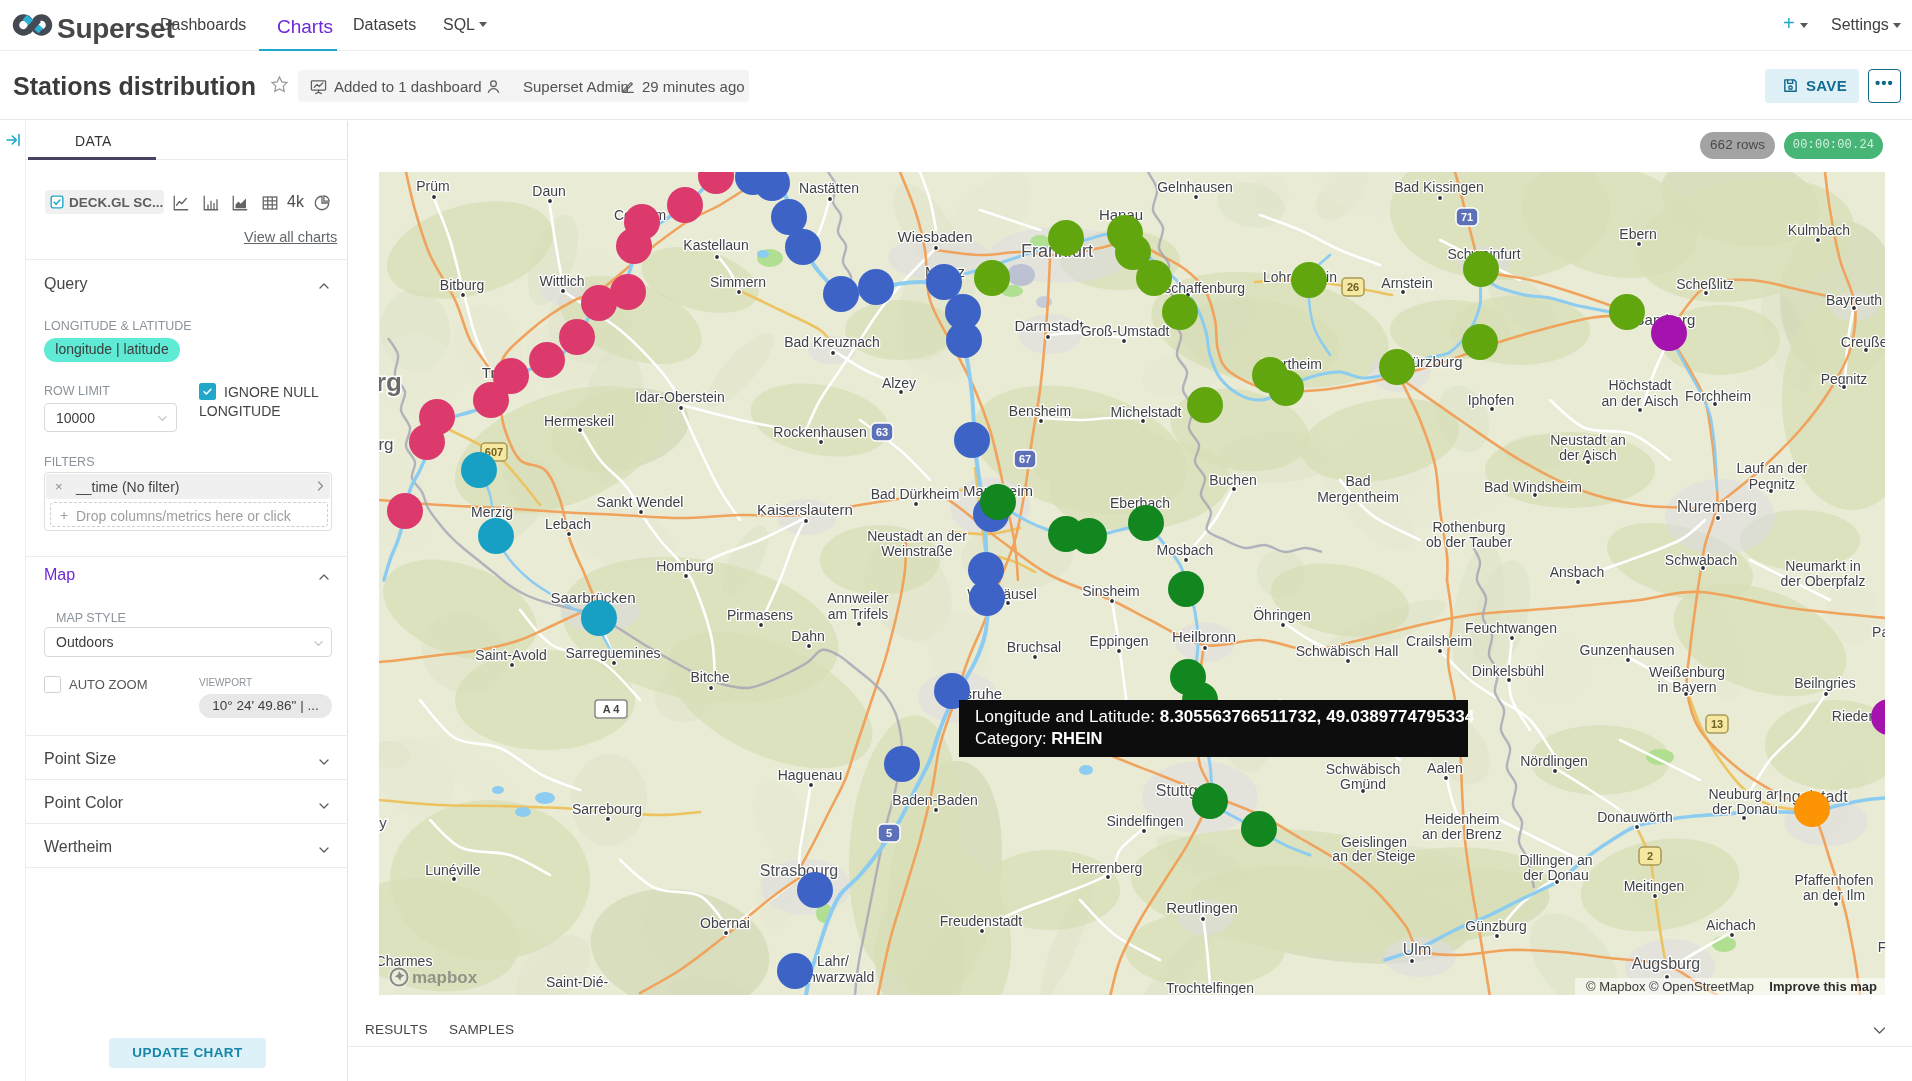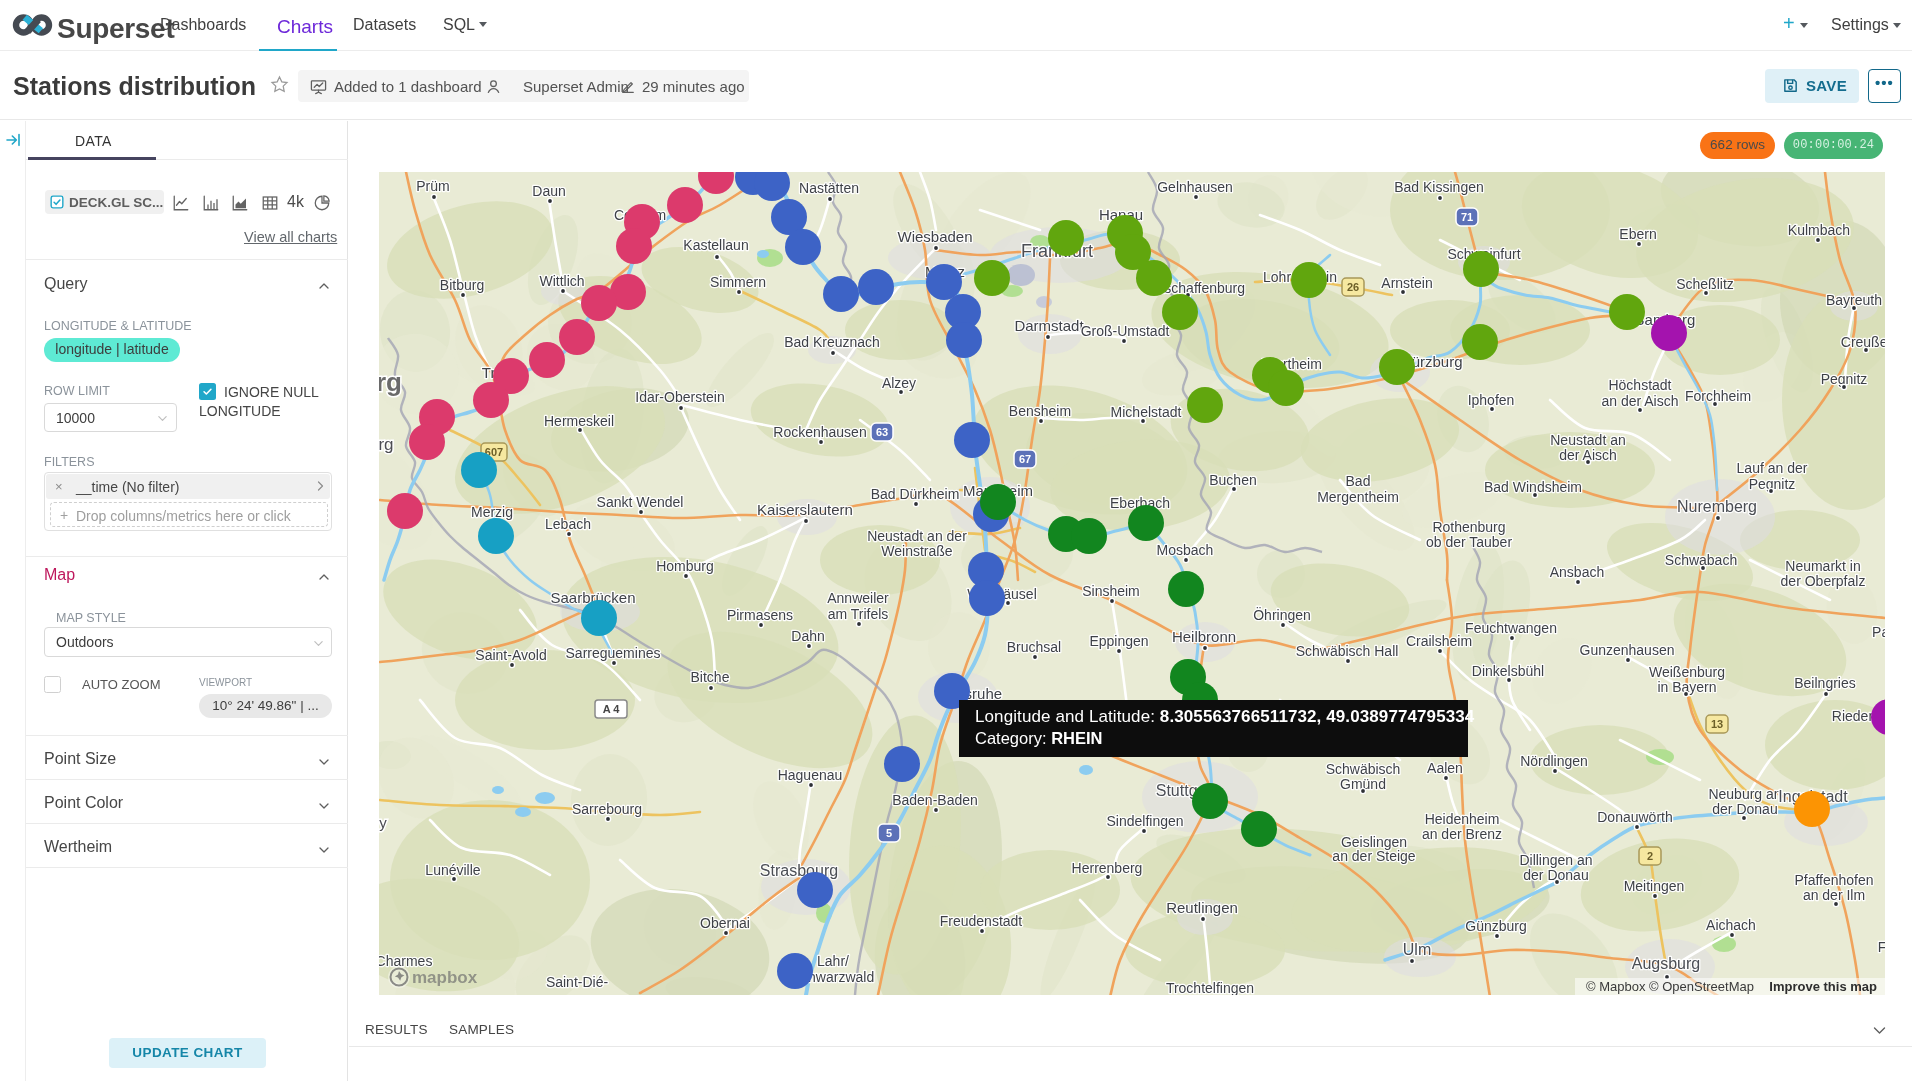--- a/index.html
+++ b/index.html
@@ -119,53 +119,53 @@
 <div class="abs" style="left:46px;top:474px;width:284px;height:25px;background:#f0f0f0;border-radius:3px;"></div>
 <div class="abs" style="left:55px;top:479px;font-size:13px;color:#8c8c8c;">×</div>
 <div class="abs" style="left:76px;top:479px;font-size:14px;color:#454545;">__time (No filter)</div>
 <svg class="abs" style="left:314px;top:480px;" width="12" height="12" viewBox="0 0 24 24" fill="none" stroke="#8c8c8c" stroke-width="2.4">
     <path d="M9 4l8 8-8 8" stroke-linecap="round" stroke-linejoin="round"></path>
   </svg>
 <div class="abs" style="left:50px;top:502px;width:278px;height:25px;border:1px dashed #cfcfcf;border-radius:4px;"></div>
 <div class="abs" style="left:60px;top:507px;font-size:14px;color:#a0a0a0;">+</div>
 <div class="abs" style="left:76px;top:508px;font-size:14px;color:#9e9e9e;">Drop columns/metrics here or click</div>
 <div class="abs" style="left:26px;top:556px;width:322px;height:1px;background:#ebebeb;"></div>
-<div class="abs" style="left:44px;top:566px;font-size:16px;color:#be185d;">Map</div>
+<div class="abs" style="left:44px;top:566px;font-size:16px;color:#6d28d9;">Map</div>
 <svg class="abs" style="left:318px;top:571px;" width="12" height="12" viewBox="0 0 24 24" fill="none" stroke="#5f5f5f" stroke-width="2.6">
     <path d="M4 16l8-8 8 8" stroke-linecap="round" stroke-linejoin="round"></path>
   </svg>
 <div class="abs" style="left:56px;top:611px;font-size:12.5px;color:#8b939b;">MAP STYLE</div>
 <div class="abs" style="left:44px;top:627px;width:288px;height:30px;background:#fff;border:1px solid #d9d9d9;border-radius:4px;"></div>
 <div class="abs" style="left:56px;top:634px;font-size:14px;color:#3d3d3d;">Outdoors</div>
 <svg class="abs" style="left:313px;top:638px;" width="11" height="11" viewBox="0 0 24 24" fill="none" stroke="#bfbfbf" stroke-width="2.6">
     <path d="M4 8l8 8 8-8" stroke-linecap="round" stroke-linejoin="round"></path>
   </svg>
 <div class="abs" style="left:44px;top:676px;width:17px;height:17px;background:#fff;border:1px solid #d0d0d0;border-radius:2.5px;"></div>
-<div class="abs" style="left:69px;top:677px;font-size:13px;color:#565656;margin-left:13px;">AUTO ZOOM</div>
+<div class="abs" style="left:69px;top:677px;font-size:13px;color:#565656;">AUTO ZOOM</div>
 <div class="abs" style="left:199px;top:677px;font-size:10px;color:#8b939b;">VIEWPORT</div>
 <div class="abs" style="left:199px;top:694px;width:133px;height:24px;background:#e8e8e8;border-radius:12px;font-size:13.5px;color:#3d3d3d;text-align:center;line-height:23px;">10° 24' 49.86" | ...</div>
 <div class="abs" style="left:26px;top:735px;width:322px;height:1px;background:#ebebeb;"></div>
 <div class="abs" style="left:44px;top:750px;font-size:16px;color:#464646;">Point Size</div>
 <svg class="abs" style="left:318px;top:756px;" width="12" height="12" viewBox="0 0 24 24" fill="none" stroke="#5f5f5f" stroke-width="2.6">
     <path d="M4 8l8 8 8-8" stroke-linecap="round" stroke-linejoin="round"></path>
   </svg>
 <div class="abs" style="left:26px;top:779px;width:322px;height:1px;background:#ebebeb;"></div>
 <div class="abs" style="left:44px;top:794px;font-size:16px;color:#464646;">Point Color</div>
 <svg class="abs" style="left:318px;top:800px;" width="12" height="12" viewBox="0 0 24 24" fill="none" stroke="#5f5f5f" stroke-width="2.6">
     <path d="M4 8l8 8 8-8" stroke-linecap="round" stroke-linejoin="round"></path>
   </svg>
 <div class="abs" style="left:26px;top:823px;width:322px;height:1px;background:#ebebeb;"></div>
 <div class="abs" style="left:44px;top:838px;font-size:16px;color:#464646;">Wertheim</div>
 <svg class="abs" style="left:318px;top:844px;" width="12" height="12" viewBox="0 0 24 24" fill="none" stroke="#5f5f5f" stroke-width="2.6">
     <path d="M4 8l8 8 8-8" stroke-linecap="round" stroke-linejoin="round"></path>
   </svg>
 <div class="abs" style="left:26px;top:867px;width:322px;height:1px;background:#ebebeb;"></div>
 <div class="abs" style="left:109px;top:1038px;width:157px;height:30px;background:#dcf1f8;border-radius:4px;font-size:13.5px;font-weight:bold;color:#1586a8;text-align:center;line-height:30px;letter-spacing:0.4px;">UPDATE CHART</div>
 
-<div class="abs" style="left:1700px;top:132px;width:75px;height:27px;background:#f97316;border-radius:13.5px;font-size:13.5px;color:#4a4a4a;text-align:center;line-height:26px;">662 rows</div>
+<div class="abs" style="left:1700px;top:132px;width:75px;height:27px;background:#a3a3a3;border-radius:13.5px;font-size:13.5px;color:#4a4a4a;text-align:center;line-height:26px;">662 rows</div>
 <div class="abs" style="left:1784px;top:132px;width:99px;height:27px;background:#47b575;border-radius:13.5px;font-family:'Liberation Mono',monospace;font-size:12px;color:#d6f1e2;letter-spacing:0.2px;text-align:center;line-height:27px;">00:00:00.24</div>
 
 <svg width="1506" height="823" viewBox="0 0 1506 823" xmlns="http://www.w3.org/2000/svg" style="position:absolute;left:379px;top:172px;">
 <rect width="1506" height="823" fill="#e9ebd5"></rect>
 <ellipse cx="963" cy="21" rx="32" ry="19" fill="#e0e4c9" opacity="0.55" transform="rotate(133 963 21)"></ellipse>
 <ellipse cx="889" cy="26" rx="23" ry="20" fill="#e5e8d0" opacity="0.55" transform="rotate(108 889 26)"></ellipse>
 <ellipse cx="1078" cy="577" rx="40" ry="27" fill="#e0e4c9" opacity="0.55" transform="rotate(50 1078 577)"></ellipse>
 <ellipse cx="1143" cy="131" rx="40" ry="21" fill="#dde2c5" opacity="0.55" transform="rotate(39 1143 131)"></ellipse>
 <ellipse cx="154" cy="313" rx="37" ry="23" fill="#e0e4c9" opacity="0.55" transform="rotate(48 154 313)"></ellipse>
 <ellipse cx="1099" cy="441" rx="69" ry="24" fill="#dde2c5" opacity="0.55" transform="rotate(99 1099 441)"></ellipse>

